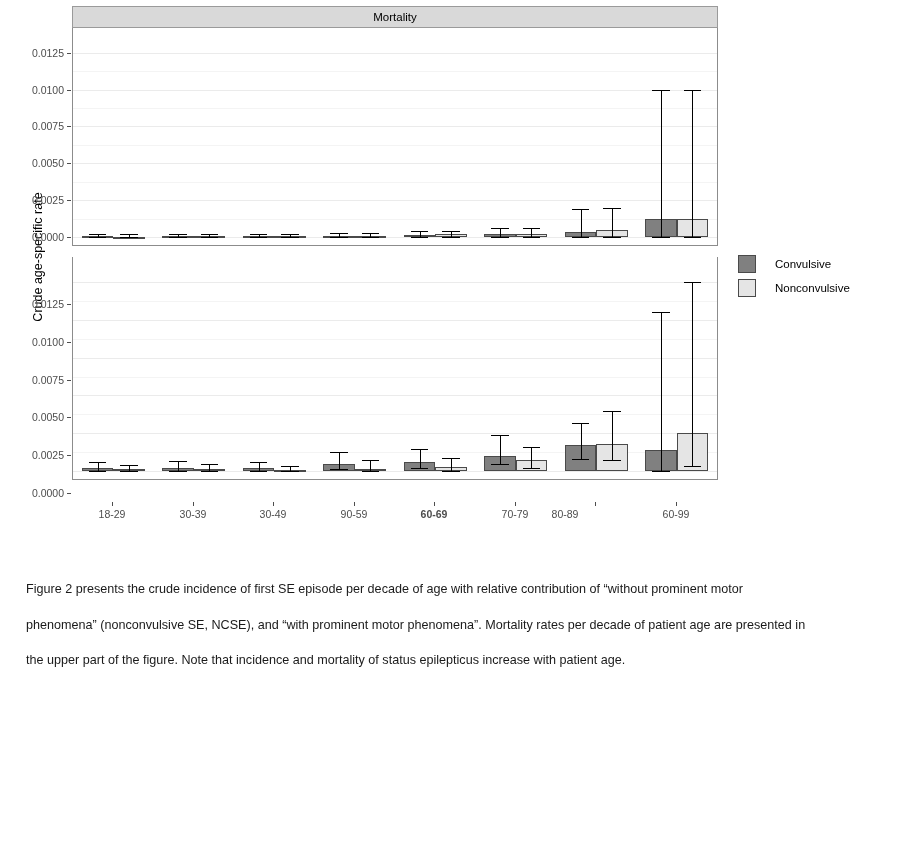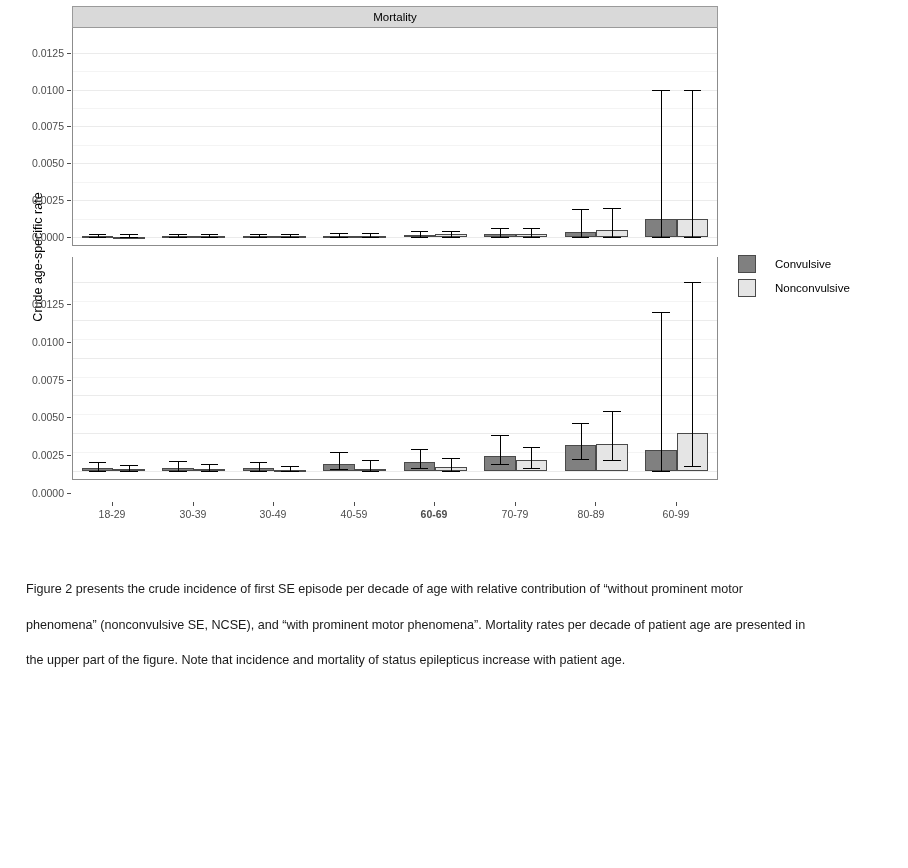--- a/index.html
+++ b/index.html
@@ -376,24 +376,24 @@
     <div class="ytick-mark" style="top: 341.889px; left: 67px;"></div>
     <div class="ytick-label" style="top: 304.111px; left: 6px; right: auto; width: 58px;">0.0125</div>
     <div class="ytick-mark" style="top: 304.111px; left: 67px;"></div>
     <div class="xtick-mark" style="left: 112px; top: 502px;"></div>
     <div class="xtick-label" style="left: 112px; top: 508px;">18-29</div>
     <div class="xtick-mark" style="left: 193px; top: 502px;"></div>
     <div class="xtick-label" style="left: 193px; top: 508px;">30-39</div>
     <div class="xtick-mark" style="left: 273px; top: 502px;"></div>
     <div class="xtick-label" style="left: 273px; top: 508px;">30-49</div>
     <div class="xtick-mark" style="left: 354px; top: 502px;"></div>
-    <div class="xtick-label" style="left: 354px; top: 508px;">40-59</div>
+    <div class="xtick-label" style="left: 354px; top: 508px;">90-59</div>
     <div class="xtick-mark" style="left: 434px; top: 502px;"></div>
     <div class="xtick-label" style="left: 434px; top: 508px; font-weight: bold;">60-69</div>
     <div class="xtick-mark" style="left: 515px; top: 502px;"></div>
     <div class="xtick-label" style="left: 515px; top: 508px;">70-79</div>
     <div class="xtick-mark" style="left: 595px; top: 502px;"></div>
-    <div class="xtick-label" style="left: 591px; top: 508px;">80-89</div>
+    <div class="xtick-label" style="left: 565px; top: 508px;">80-89</div>
     <div class="xtick-mark" style="left: 676px; top: 502px;"></div>
     <div class="xtick-label" style="left: 676px; top: 508px;">60-99</div>
   </div>
 
 <div id="caption">Figure 2 presents the crude incidence of first SE episode per decade of age with relative contribution of “without prominent motor phenomena” (nonconvulsive SE, NCSE), and “with prominent motor phenomena”. Mortality rates per decade of patient age are presented in the upper part of the figure. Note that incidence and mortality of status epilepticus increase with patient age.</div>
 
 </body></html>

